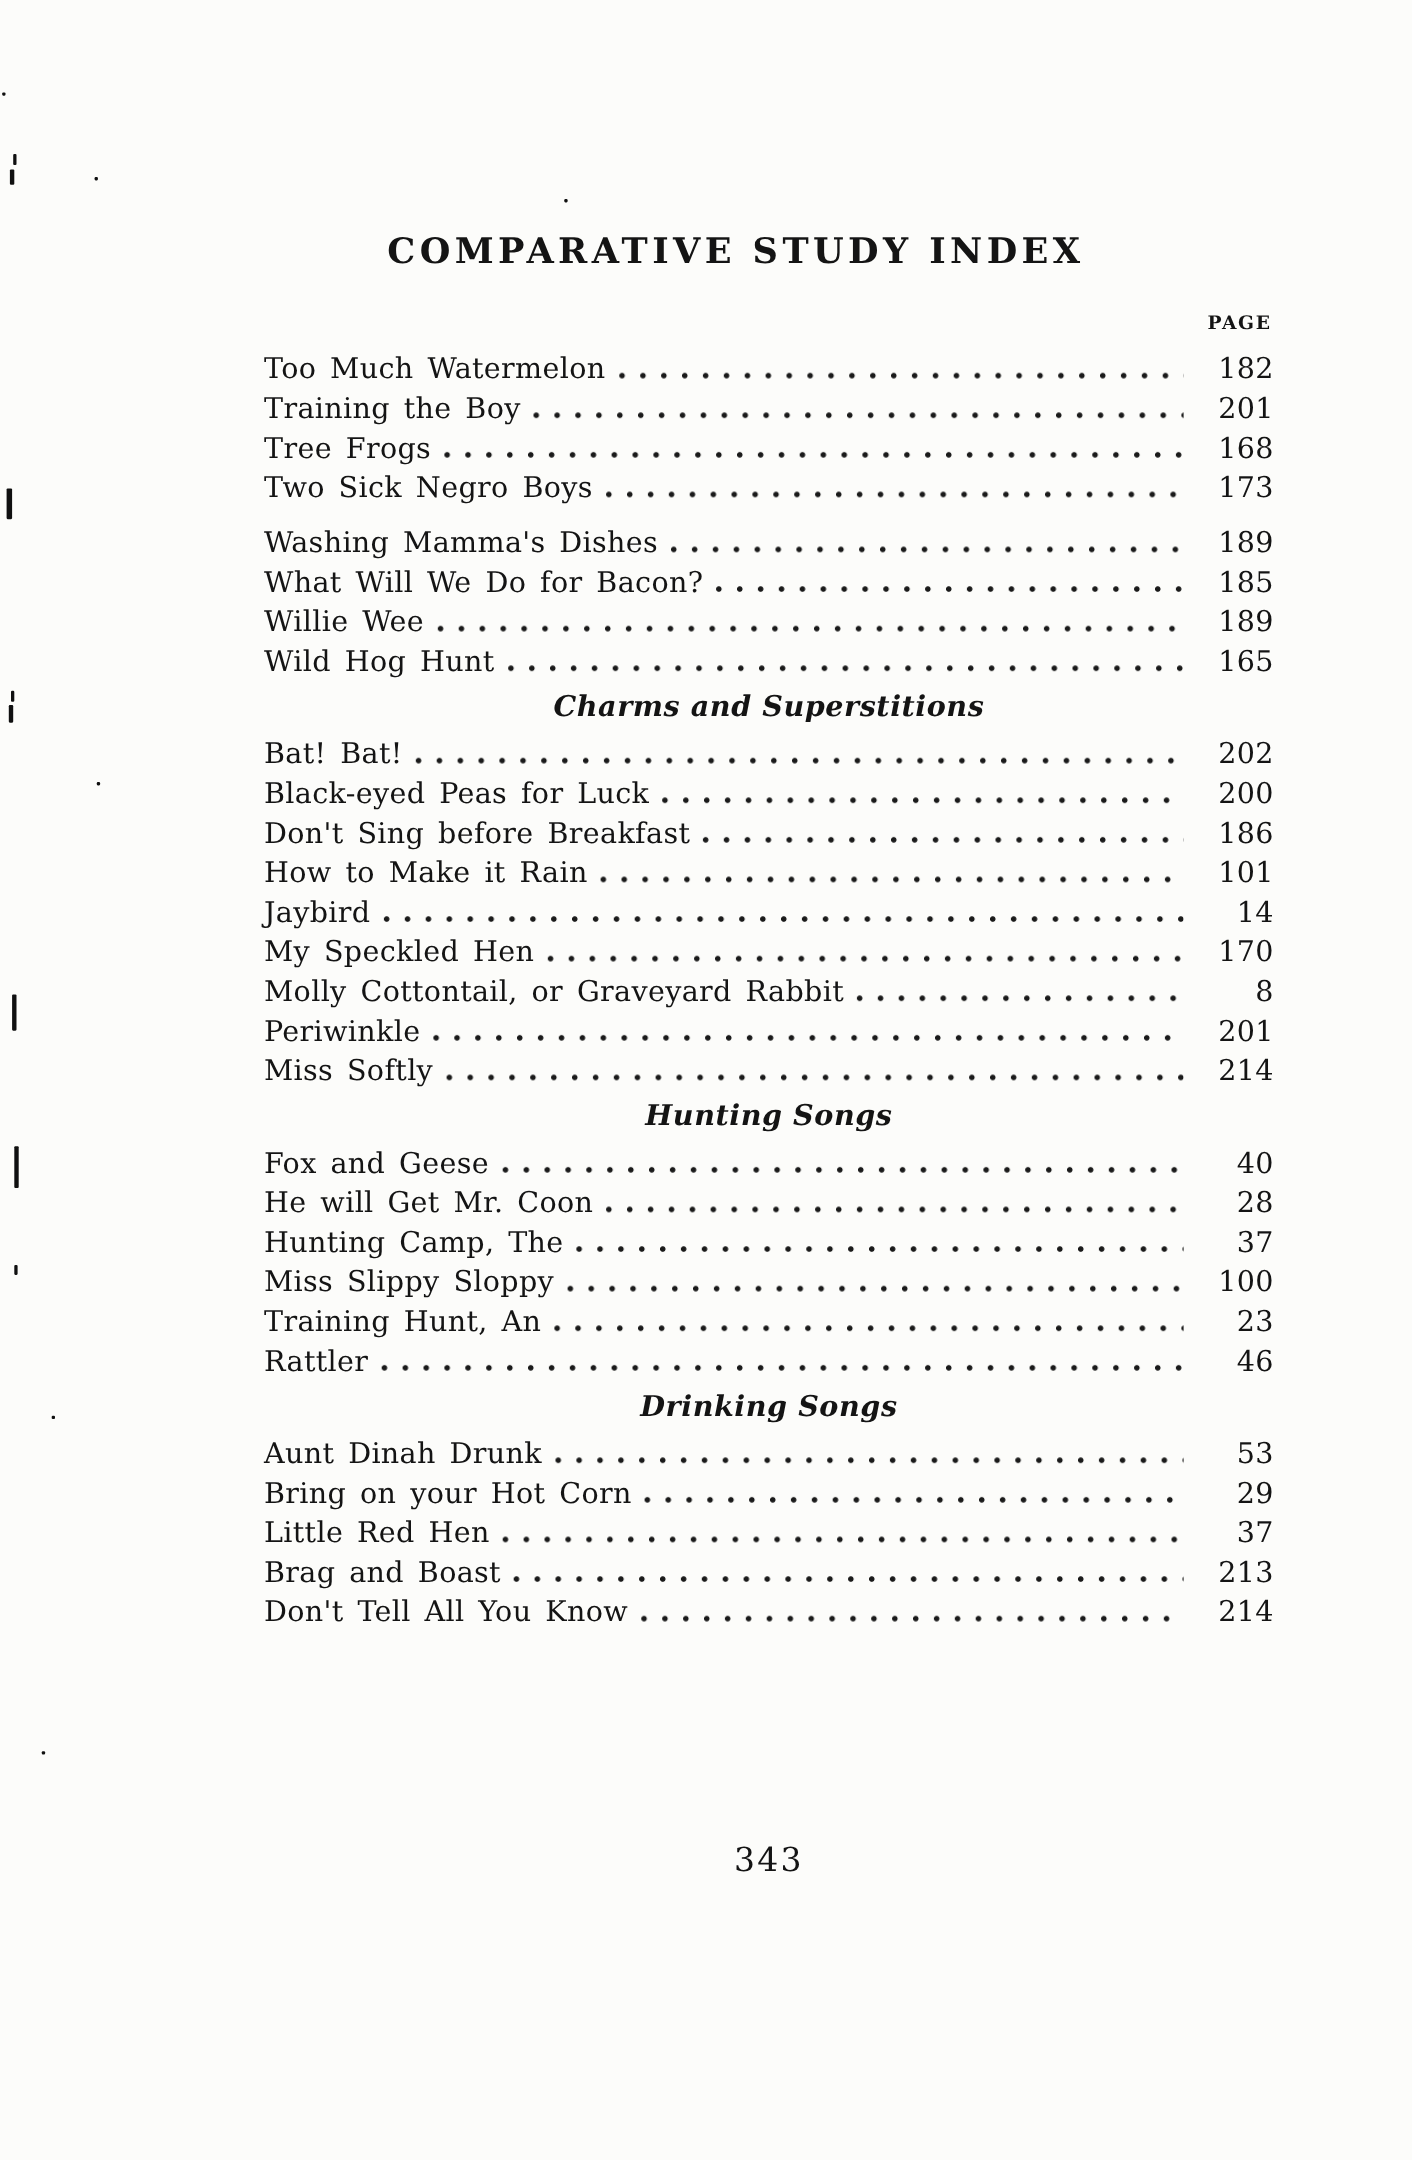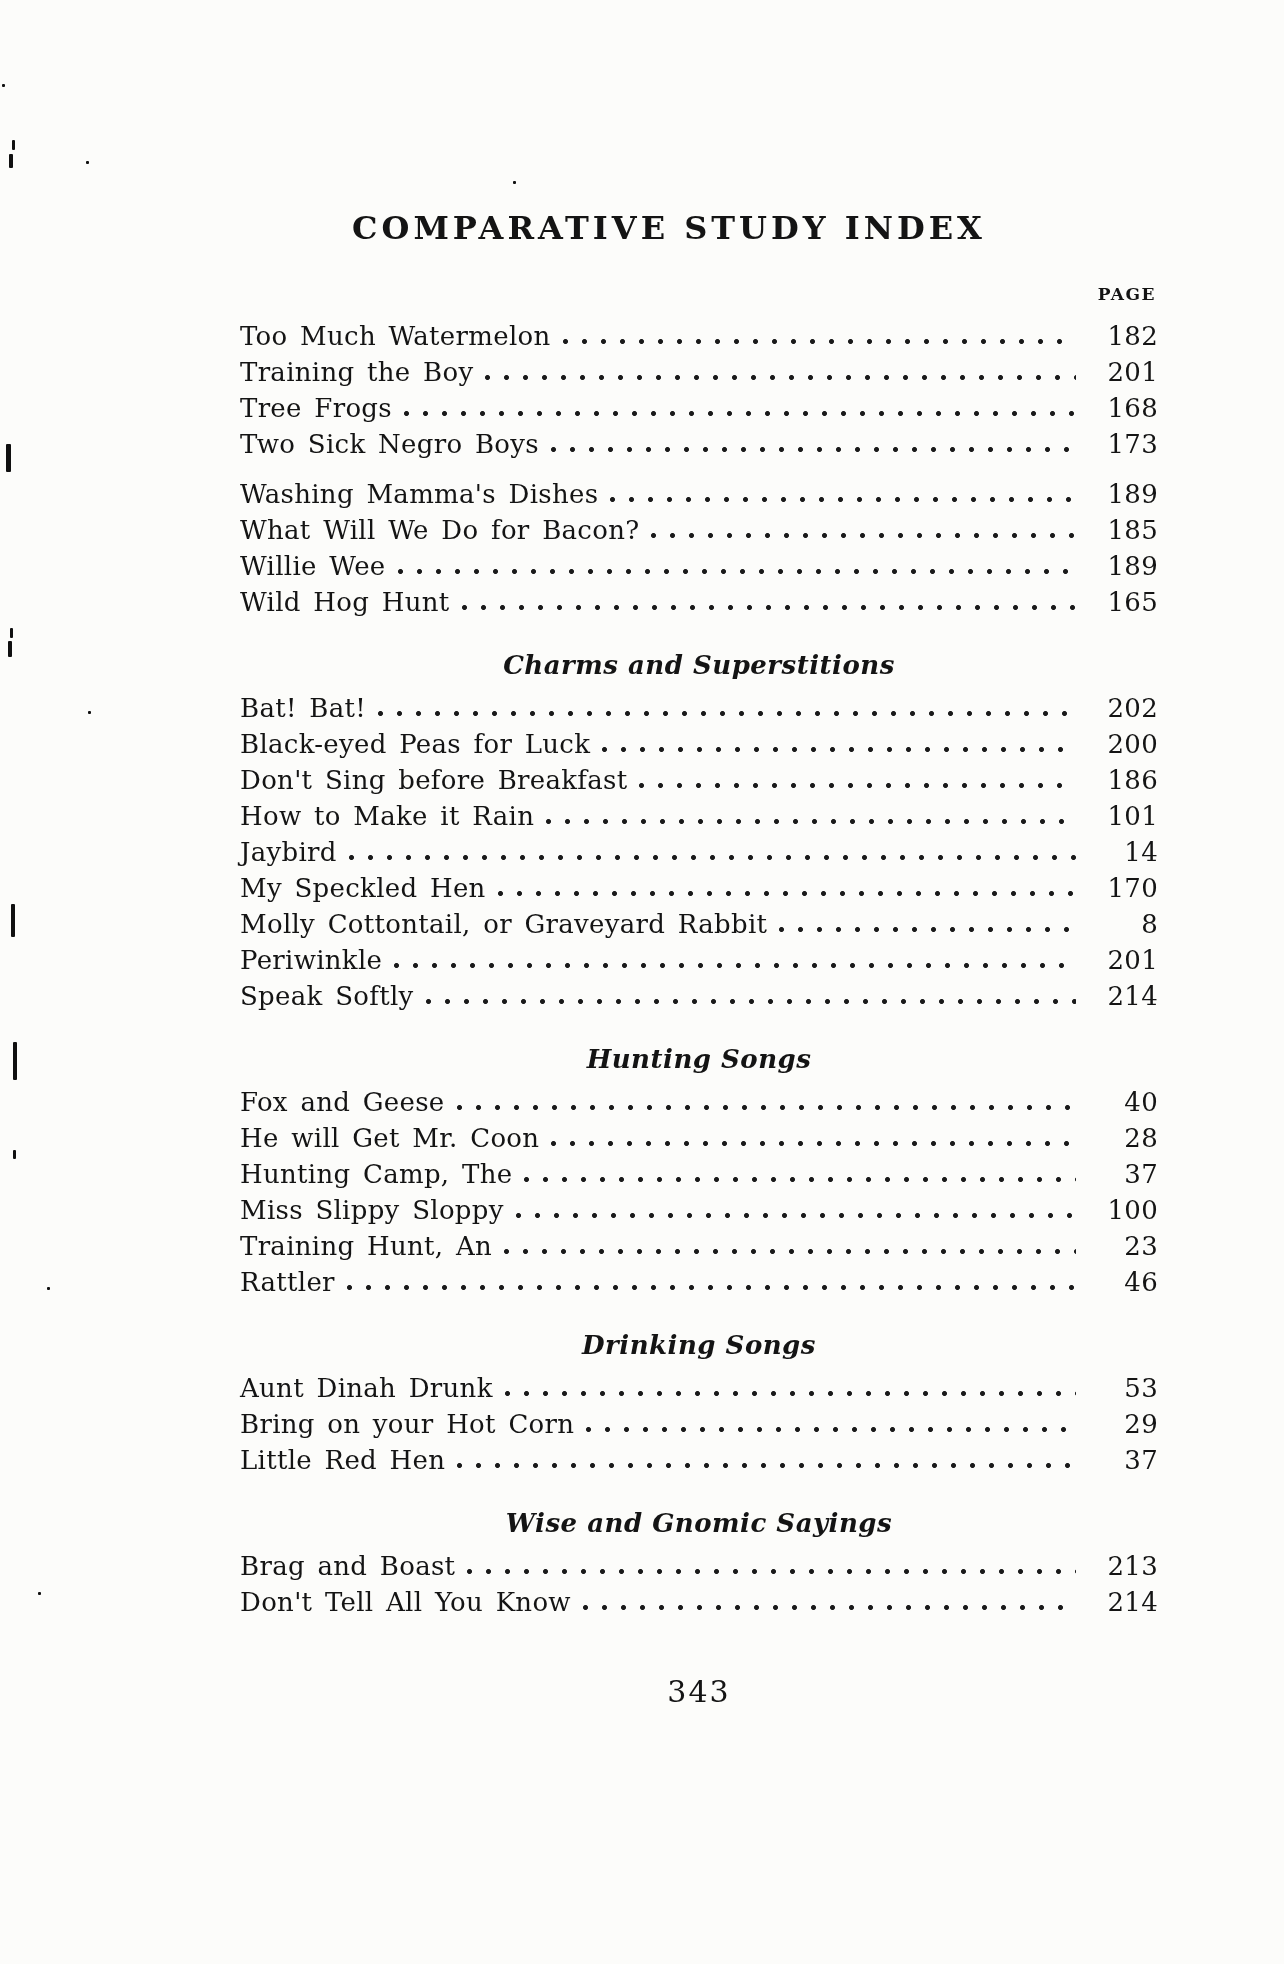--- a/index.html
+++ b/index.html
@@ -18,21 +18,21 @@
   }
   .page-col-header{
     position:absolute;top:284px;right:2px;
     font-size:17px;font-weight:700;letter-spacing:1.5px;
   }
   .entries-wrap{position:absolute;top:318px;left:0;right:0;}
   .group{margin:0;}
   .group.gap-sm{margin-top:14px;}
   .section-heading{
     text-align:center;font-style:italic;font-weight:600;
-    font-size:26px;line-height:34px;margin-top:28px;margin-bottom:8px;
+    font-size:26px;line-height:34px;margin-top:6px;margin-bottom:8px;
     letter-spacing:0.5px;
   }
   .entry-row{
     display:flex;align-items:baseline;
     font-size:26px;line-height:36px;font-weight:500;
     letter-spacing:0.3px;white-space:nowrap;
   }
   .entry-title{flex:0 0 auto;word-spacing:4px;}
   .leader{
     flex:1 1 auto;align-self:stretch;
@@ -172,21 +172,21 @@
     <span class="entry-title">Molly Cottontail, or Graveyard Rabbit</span>
     <span class="leader"></span>
     <span class="entry-page">8</span>
   </div>
           <div class="entry-row">
     <span class="entry-title">Periwinkle</span>
     <span class="leader"></span>
     <span class="entry-page">201</span>
   </div>
           <div class="entry-row">
-    <span class="entry-title">Speak Softly</span>
+    <span class="entry-title">Miss Softly</span>
     <span class="leader"></span>
     <span class="entry-page">214</span>
   </div>
         </div>
         <div class="group">
     <div class="section-heading">Hunting Songs</div>
   <div class="entry-row">
     <span class="entry-title">Fox and Geese</span>
     <span class="leader"></span>
     <span class="entry-page">40</span>
@@ -229,21 +229,20 @@
     <span class="leader"></span>
     <span class="entry-page">29</span>
   </div>
           <div class="entry-row">
     <span class="entry-title">Little Red Hen</span>
     <span class="leader"></span>
     <span class="entry-page">37</span>
   </div>
         </div>
         <div class="group">
-    <div class="section-heading">Wise and Gnomic Sayings</div>
   <div class="entry-row">
     <span class="entry-title">Brag and Boast</span>
     <span class="leader"></span>
     <span class="entry-page">213</span>
   </div>
           <div class="entry-row">
     <span class="entry-title">Don't Tell All You Know</span>
     <span class="leader"></span>
     <span class="entry-page">214</span>
   </div>

